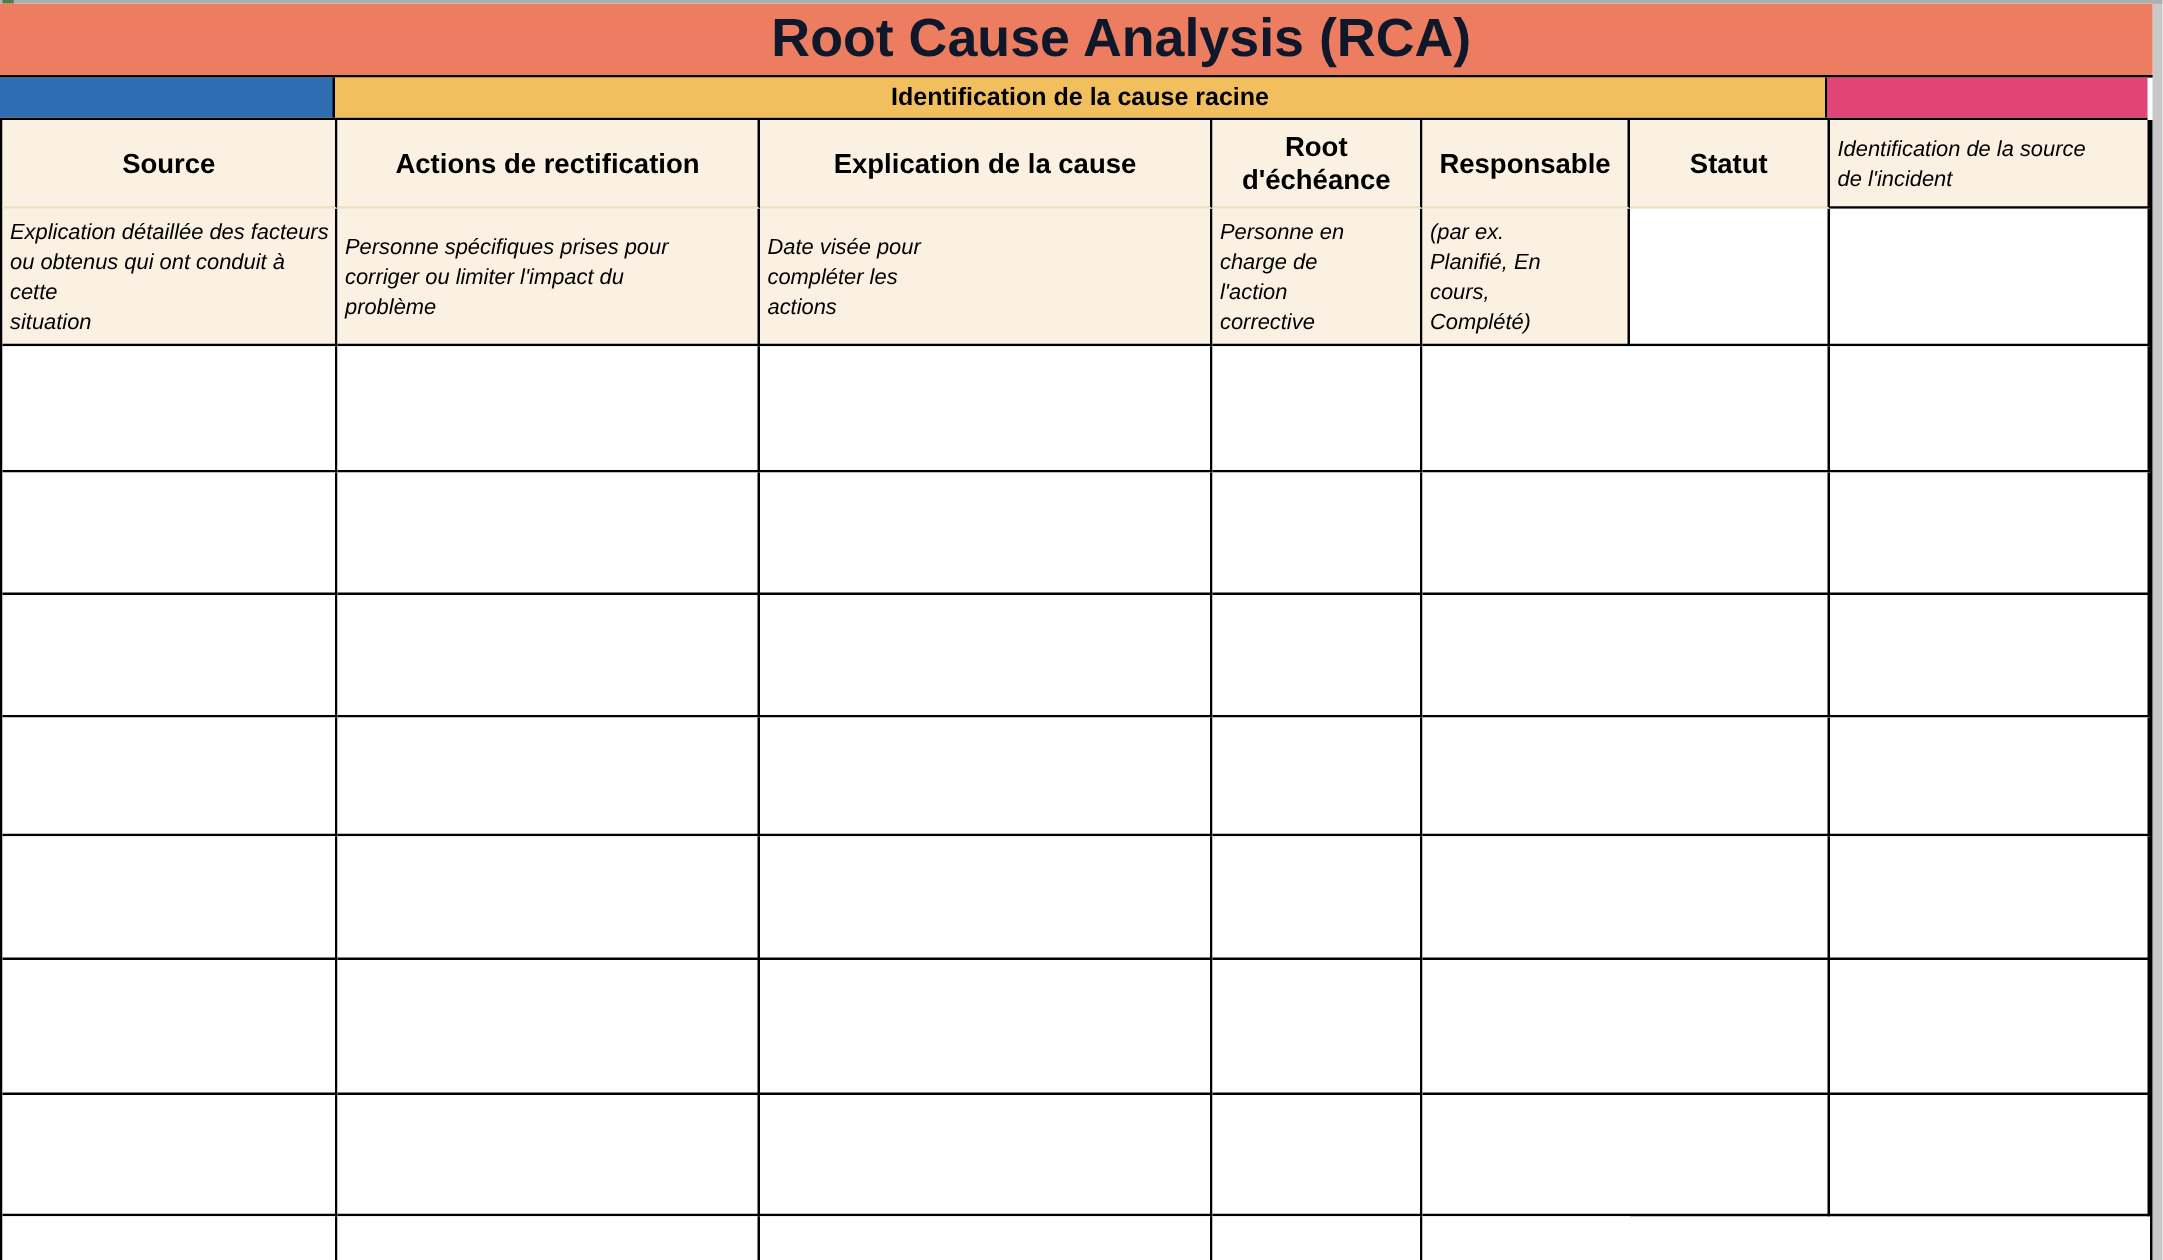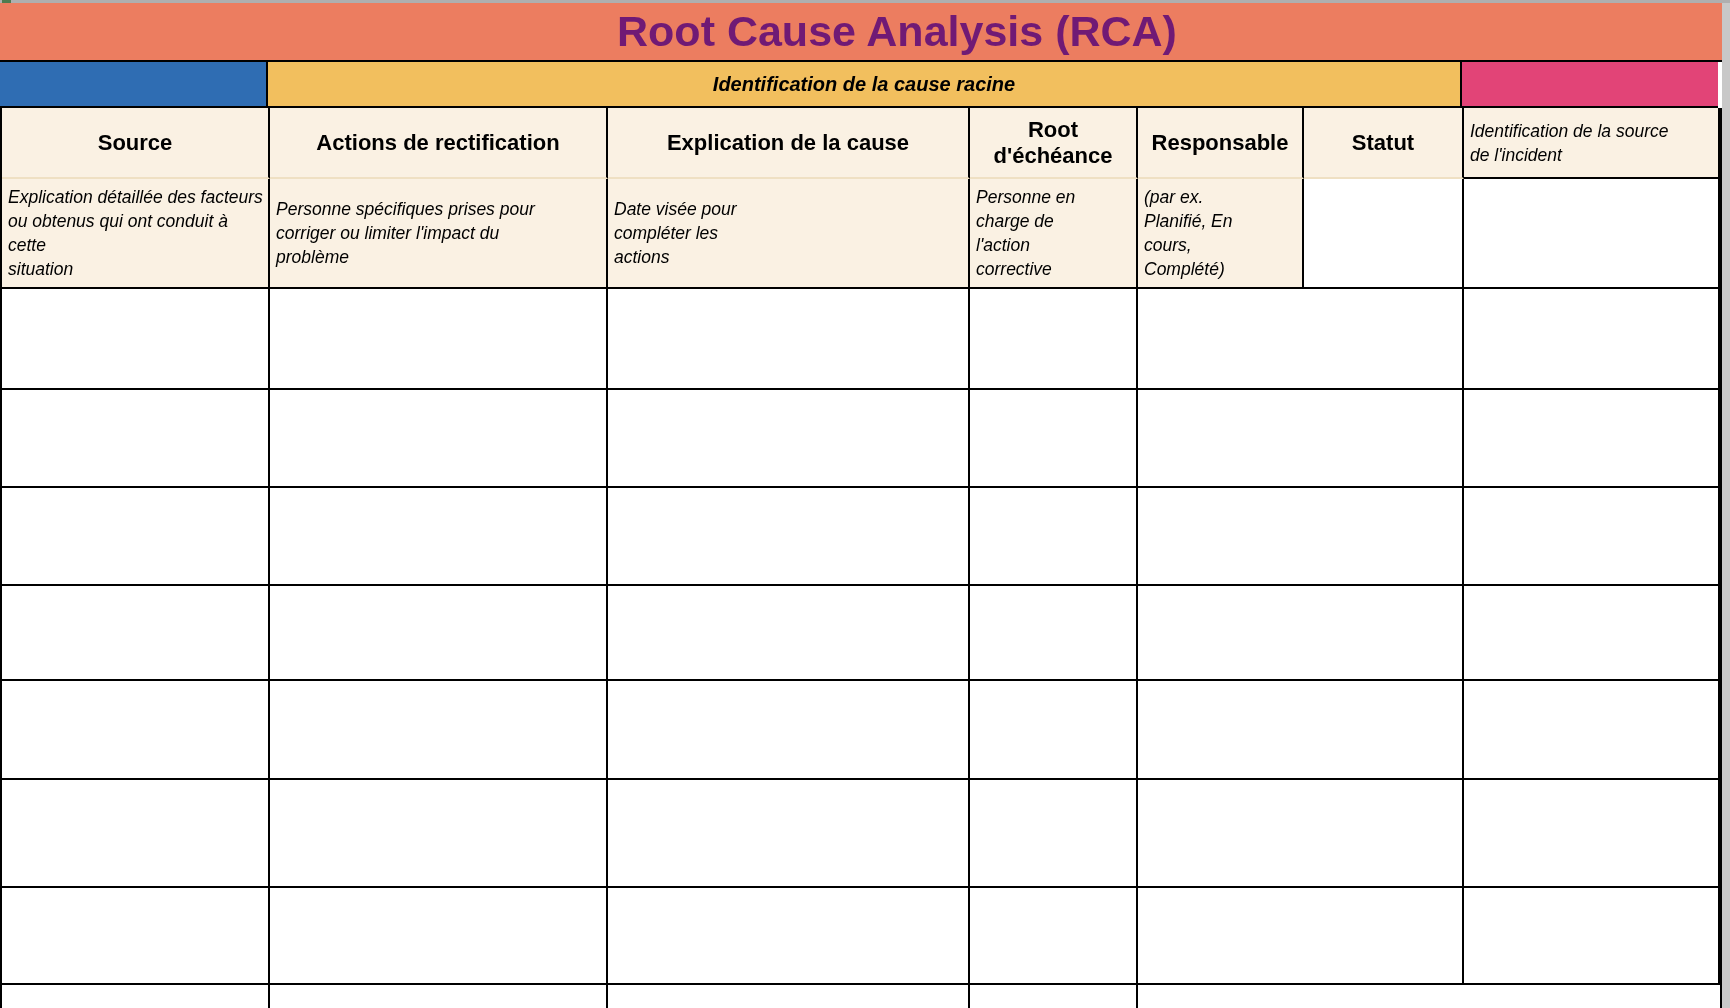--- a/index.html
+++ b/index.html
@@ -30,29 +30,28 @@
     width: 1722px;
     height: 59px;
     background: var(--banner-bg, #EC7D60);
     border-bottom: 2px solid var(--grid-line, #000);
     display: flex;
     align-items: center;
     justify-content: center;
     padding-left: 72px;
     font-size: 43px;
     font-weight: bold;
-    color: #701a75;
+    color: #0f172a;
     letter-spacing: 0px;
   }
   .category-band {
     width: 1718px;
-    height: 46px;
-    display: flex;
-    border-bottom: 2px solid var(--grid-line, #000);
-    font-style: italic;
+    height: 34px;
+    display: flex;
+    border-bottom: 2px solid var(--grid-line, #000);
   }
   .band-left {
     width: 268px;
     background: var(--band-blue, #2F6DB3);
     border-right: 2px solid var(--grid-line, #000);
   }
   .band-center {
     width: 1194px;
     background: var(--band-yellow, #F2BF5E);
     border-right: 2px solid var(--grid-line, #000);

